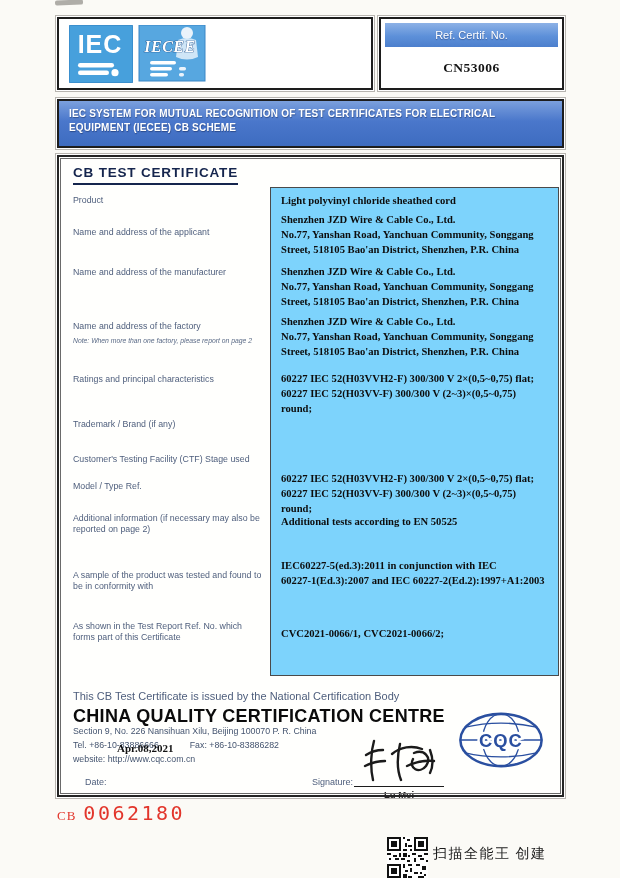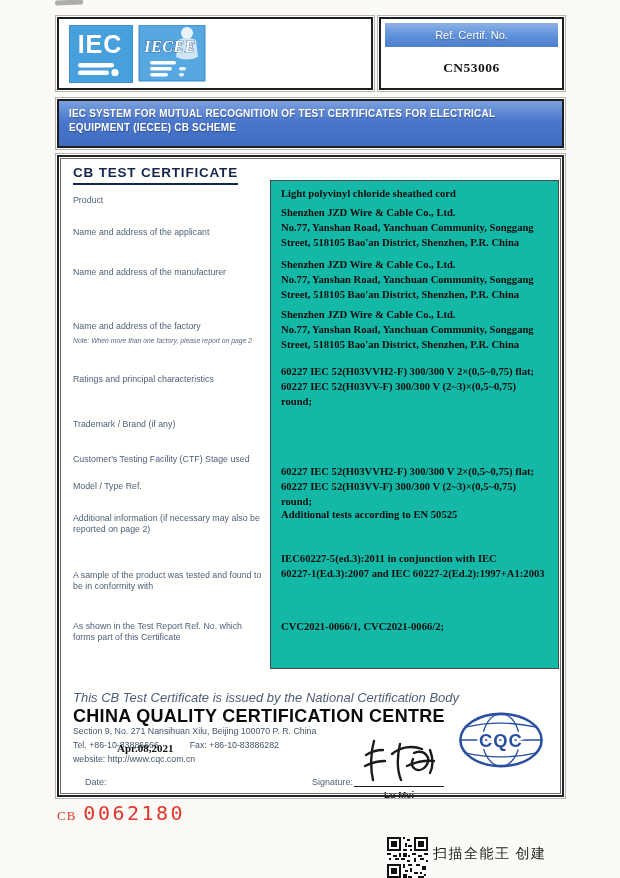--- a/index.html
+++ b/index.html
@@ -55,31 +55,31 @@
   }
   .lbl{
     left:14px;width:192px;
     font-size:8.8px;color:#4e5e7c;line-height:1.3;
   }
   .lbl-note{
     left:14px;width:200px;
     font-size:6.8px;color:#5a6a86;font-style:italic;
   }
   .values-box{
-    left:211px;top:23px;width:287px;height:487px;
-    border:1px solid #4a4a4a;background:#14b8a6;
+    left:211px;top:30px;width:287px;height:487px;
+    border:1px solid #4a4a4a;background:#7dd3fc;
   }
   .val{
     position:absolute;left:10px;width:268px;
     font-family:"Liberation Serif",serif;font-weight:bold;
     font-size:10.6px;color:#0d0d0d;line-height:1.42;
     white-space:pre-line;
   }
   
-  .issued{left:14px;top:533px;font-size:13px;color:#4e5e7c;font-style:italic;}
+  .issued{left:14px;top:533px;font-size:11px;color:#4e5e7c;}
   .ncb-name{left:14px;top:549px;font-size:18px;font-weight:bold;color:#0b0b0b;letter-spacing:.3px;}
   .ncb-line{left:14px;font-size:8.8px;color:#44546f;}
   .date-lbl{left:14px;top:620px;font-size:9px;color:#4e5e7c;padding-left:12px;}
   .date-val{left:58px;top:585px;font-family:"Liberation Serif",serif;font-weight:bold;font-size:11px;color:#111;}
   .sig-lbl{left:253px;top:620px;font-size:9px;color:#4e5e7c;}
   .sig-line{left:295px;top:629px;width:90px;border-top:1.5px solid #1c1c1c;}
   .sig-name{left:295px;top:632px;width:90px;text-align:center;font-size:9.5px;font-weight:bold;color:#222;}
   
   .stamp{left:57px;top:801px;color:#e2352b;display:flex;align-items:baseline;gap:7px;}
   .stamp-cb{font-family:"Liberation Serif",serif;font-size:13px;letter-spacing:1px;}
@@ -155,21 +155,21 @@
     <div class="val" style="top:283px">60227 IEC 52(H03VVH2-F) 300/300 V 2×(0,5~0,75) flat;
 60227 IEC 52(H03VV-F) 300/300 V (2~3)×(0,5~0,75) round;</div>
     <div class="val" style="top:326px">Additional tests according to EN 50525</div>
     <div class="val" style="top:370px">IEC60227-5(ed.3):2011 in conjunction with IEC
 60227-1(Ed.3):2007 and IEC 60227-2(Ed.2):1997+A1:2003</div>
     <div class="val" style="top:438px">CVC2021-0066/1, CVC2021-0066/2;</div>
   </div>
 
   <div class="abs issued">This CB Test Certificate is issued by the National Certification Body</div>
   <div class="abs ncb-name">CHINA QUALITY CERTIFICATION CENTRE</div>
-  <div class="abs ncb-line" style="top:569px">Section 9, No. 271 Nansihuan Xilu, Beijing 100070 P. R. China</div>
+  <div class="abs ncb-line" style="top:569px">Section 9, No. 226 Nansihuan Xilu, Beijing 100070 P. R. China</div>
   <div class="abs ncb-line" style="top:583px">
     <span>Tel. +86-10-83886666</span>
     <span style="display:inline-block;width:26px"></span>
     <span>Fax: +86-10-83886282</span>
   </div>
   <div class="abs ncb-line" style="top:597px">website: http://www.cqc.com.cn</div>
 
   <div class="abs date-lbl">Date:</div>
   <div class="abs date-val">Apr.08,2021</div>
 

